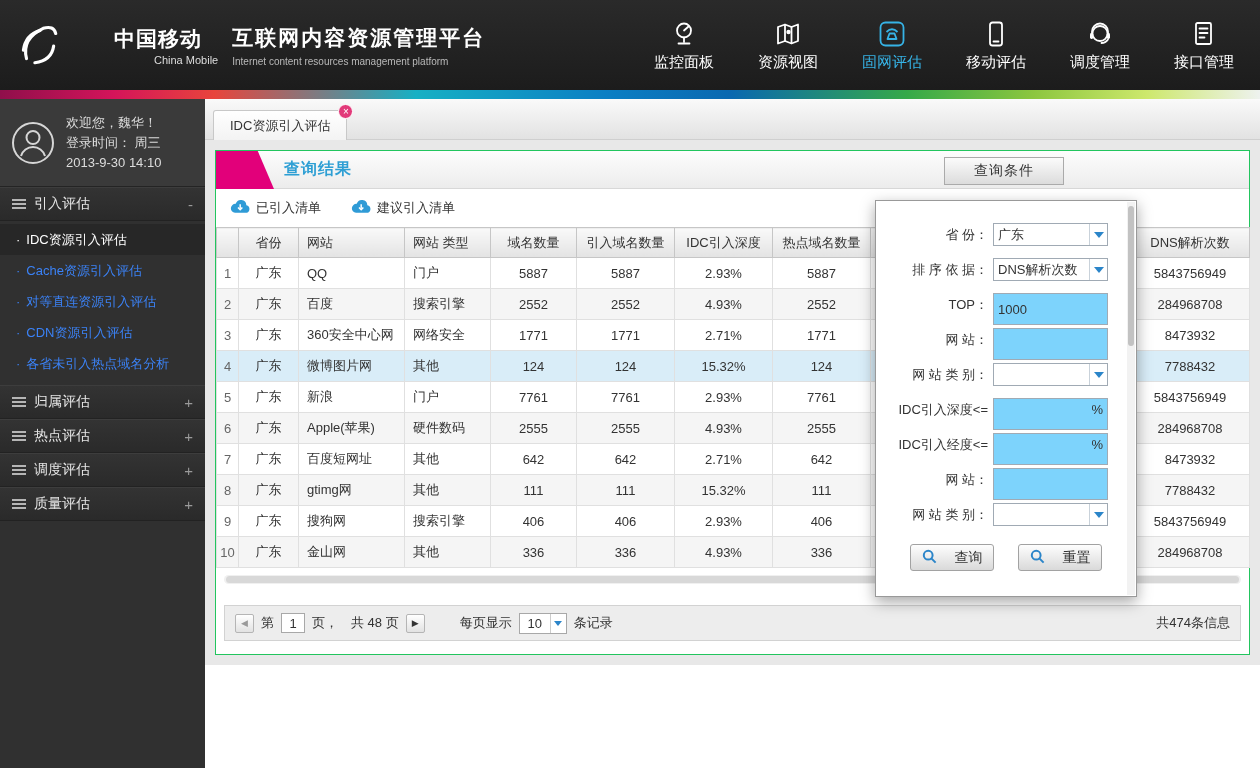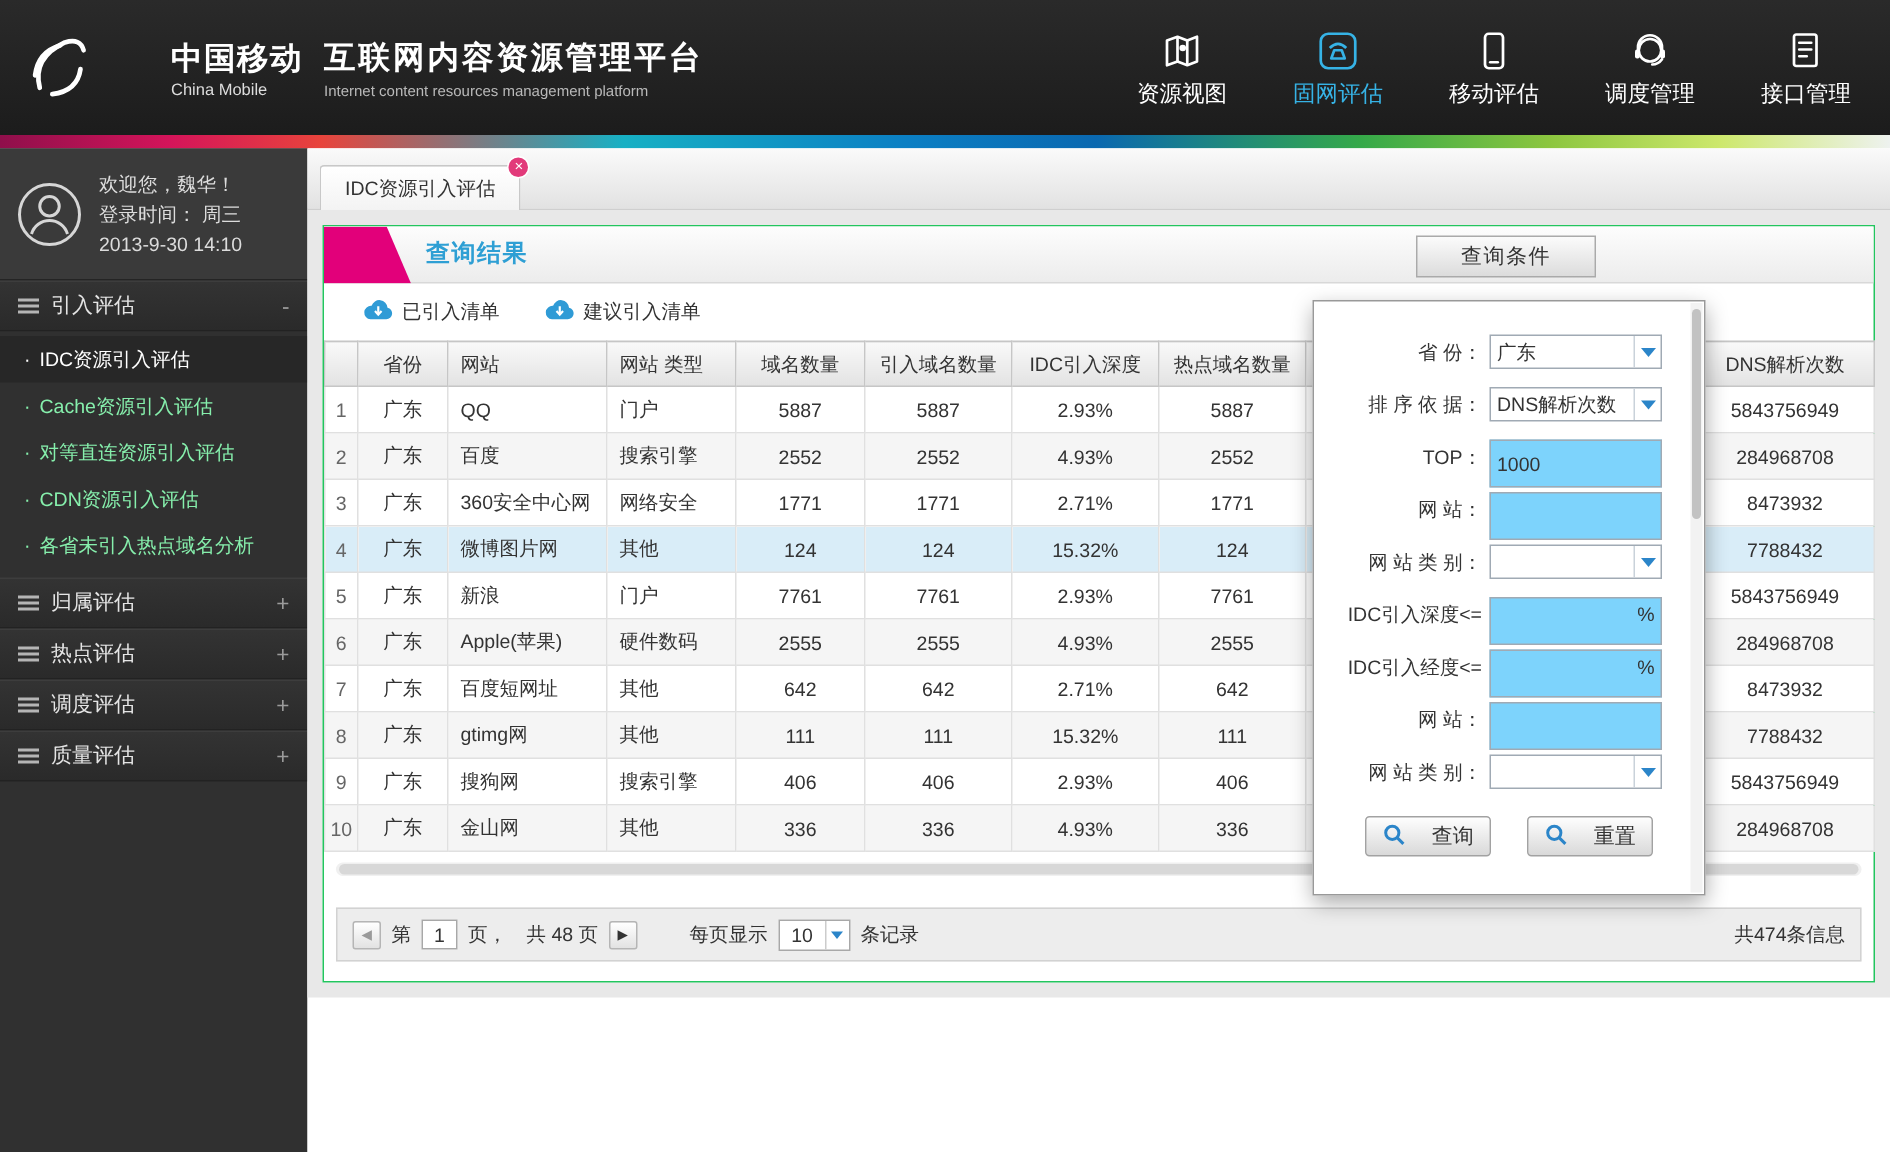--- a/index.html
+++ b/index.html
@@ -5,21 +5,21 @@
   *{margin:0;padding:0;box-sizing:border-box;}
   html,body{width:1260px;height:768px;}
   body{font-family:"Liberation Sans","DejaVu Sans",sans-serif;background:#fff;overflow:hidden;}
   #app{position:relative;width:1260px;height:768px;background:#fff;}
 
   
   #header{position:absolute;left:0;top:0;width:1260px;height:90px;background:linear-gradient(#2a2a2a,#1c1c1c);display:flex;align-items:center;}
   .logo-wrap{display:flex;align-items:center;padding-left:14px;flex:none;gap:44px;}
   .logo-mark{width:48px;height:48px;margin-right:8px;display:inline-block;}
   .brand-text .cn{color:#fff;font-size:21px;font-weight:bold;letter-spacing:1px;}
-  .brand-text .en{color:#ddd;font-size:11px;margin-top:1px;}
+  .brand-text .en{color:#ddd;font-size:11px;margin-top:1px;margin-left:40px;}
   .platform{margin-left:14px;flex:none;}
   .platform .cn{color:#fff;font-size:21px;font-weight:bold;letter-spacing:2px;}
   .platform .en{color:#b9b9b9;font-size:10px;margin-top:4px;}
   #nav{display:flex;margin-left:auto;padding-right:16px;gap:24px;}
   .nav-item{display:flex;flex-direction:column;align-items:center;justify-content:center;width:80px;cursor:pointer;color:#fff;}
   .nav-item .nav-ic{height:30px;display:flex;align-items:center;justify-content:center;}
   .nav-item .nav-label{font-size:15px;margin-top:4px;white-space:nowrap;}
   .nav-item.active{color:#36b3e6;}
 
   
@@ -28,39 +28,39 @@
 
   
   #sidebar{position:absolute;left:0;top:99px;width:205px;height:669px;background:#303030;}
   .user-panel{height:88px;background:#3a3a3a;display:flex;align-items:center;padding:0 10px;border-bottom:1px solid #242424;}
   .avatar{width:46px;height:46px;margin-right:10px;flex:none;}
   .user-lines{color:#dcdcdc;font-size:13px;line-height:20px;white-space:nowrap;}
   .side-section{height:34px;display:flex;align-items:center;padding:0 12px;background:linear-gradient(#333,#2a2a2a);border-top:1px solid #3d3d3d;border-bottom:1px solid #222;color:#e5e5e5;font-size:14px;cursor:pointer;}
   .side-section .sec-ic{margin-right:8px;width:14px;height:12px;color:#b5b5b5;display:inline-flex;}
   .side-section .toggle{margin-left:auto;color:#9a9a9a;font-size:15px;}
   .side-sub{list-style:none;background:#303030;padding:3px 0 6px;}
-  .side-sub li{height:31px;line-height:31px;padding-left:16px;color:#86efac;font-size:13px;cursor:pointer;white-space:nowrap;}
+  .side-sub li{height:31px;line-height:31px;padding-left:16px;color:#3b82f6;font-size:13px;cursor:pointer;white-space:nowrap;}
   .side-sub li::before{content:"·";margin-right:6px;}
   .side-sub li.active{color:#fff;background:#272727;}
 
   
   #main{position:absolute;left:205px;top:99px;width:1055px;height:669px;background:#fff;}
   #tabbar{height:41px;background:linear-gradient(#fafafa,#e2e2e2);border-bottom:1px solid #cfcfcf;position:relative;}
   .tab{position:absolute;left:8px;bottom:-1px;height:30px;padding:0 16px;background:linear-gradient(#fff,#f3f3f3);border:1px solid #c8c8c8;border-bottom:none;border-radius:3px 3px 0 0;display:flex;align-items:center;font-size:13px;color:#333;z-index:2;cursor:pointer;}
   .tab-close{position:absolute;right:-7px;top:-7px;width:15px;height:15px;border-radius:50%;background:#e23a7a;color:#fff;font-size:10px;line-height:13px;text-align:center;cursor:pointer;border:1px solid #fff;}
   .tab-close::before{content:"×";}
   #content{position:absolute;left:0;top:41px;width:1055px;height:525px;background:#e8e8e8;padding:10px;}
   #panel{width:1035px;height:505px;background:#fff;border:1px solid #22c55e;position:relative;}
 
   .panel-title{height:38px;background:linear-gradient(#fdfdfd,#ececec);border-bottom:1px solid #d8d8d8;position:relative;display:flex;align-items:center;}
   .title-flag{position:absolute;left:0;top:0;width:58px;height:38px;background:#e2007a;clip-path:polygon(0 0,72% 0,100% 100%,0 100%);}
   .panel-title h2{margin-left:68px;color:#2e9fd4;font-size:16px;font-weight:bold;letter-spacing:1px;}
   .query-toggle{position:absolute;right:185px;top:6px;height:28px;width:120px;background:linear-gradient(#fbfbfb,#dcdcdc);border:1px solid #aaa;font-size:14px;color:#333;display:flex;align-items:center;justify-content:center;cursor:pointer;letter-spacing:1px;}
 
-  .toolbar{height:38px;display:flex;align-items:center;padding-left:26px;gap:30px;}
+  .toolbar{height:38px;display:flex;align-items:center;padding-left:14px;gap:30px;}
   .tbtn{display:flex;align-items:center;gap:6px;font-size:13px;color:#333;cursor:pointer;}
 
   .grid{border-collapse:collapse;table-layout:fixed;width:1033px;}
   .grid th{height:30px;background:linear-gradient(#f9f9f9,#e3e3e3);border:1px solid #c6c6c6;font-size:13px;color:#333;font-weight:normal;text-align:center;overflow:hidden;white-space:nowrap;}
   .grid td{height:31px;border:1px solid #e0e0e0;font-size:13px;color:#333;text-align:center;background:#fff;overflow:hidden;white-space:nowrap;padding:0 2px;}
   .grid tr.alt td{background:#f5f5f5;}
   .grid tr.selected td{background:#d9edf8;}
   .grid th.cleft,.grid td.cleft{text-align:left;padding-left:8px;}
   .grid td.rownum{color:#666;}
 
@@ -116,20 +116,31 @@
       <div class="brand-text">
         <div class="cn">中国移动</div>
         <div class="en">China Mobile</div>
       </div>
     </div>
     <div class="platform">
       <div class="cn">互联网内容资源管理平台</div>
       <div class="en">Internet content resources management platform</div>
     </div>
     <nav id="nav">
+        <div class="nav-item">
+          <span class="nav-ic">
+            <svg width="28" height="28" viewBox="0 0 28 28" fill="none" stroke="currentColor" stroke-width="1.8" stroke-linecap="round">
+              <circle cx="14" cy="10.5" r="7"></circle>
+              <path d="M14 10.5 L18.5 6.5"></path>
+              <path d="M14 17.5 V22"></path>
+              <path d="M8.5 23.5 h11"></path>
+            </svg>
+          </span>
+          <span class="nav-label">监控面板</span>
+        </div>
         <div class="nav-item">
           <span class="nav-ic">
             <svg width="28" height="28" viewBox="0 0 28 28" fill="none" stroke="currentColor" stroke-width="1.8" stroke-linejoin="round">
               <path d="M4 7 L11 4.5 L17.5 7 L24 4.5 V21 L17.5 23.5 L11 21 L4 23.5 Z"></path>
               <path d="M11 4.5 V21"></path>
               <path d="M17.5 7 V23.5"></path>
               <circle cx="14.5" cy="12" r="2.2" fill="currentColor" stroke="none"></circle>
             </svg>
           </span>
           <span class="nav-label">资源视图</span>

